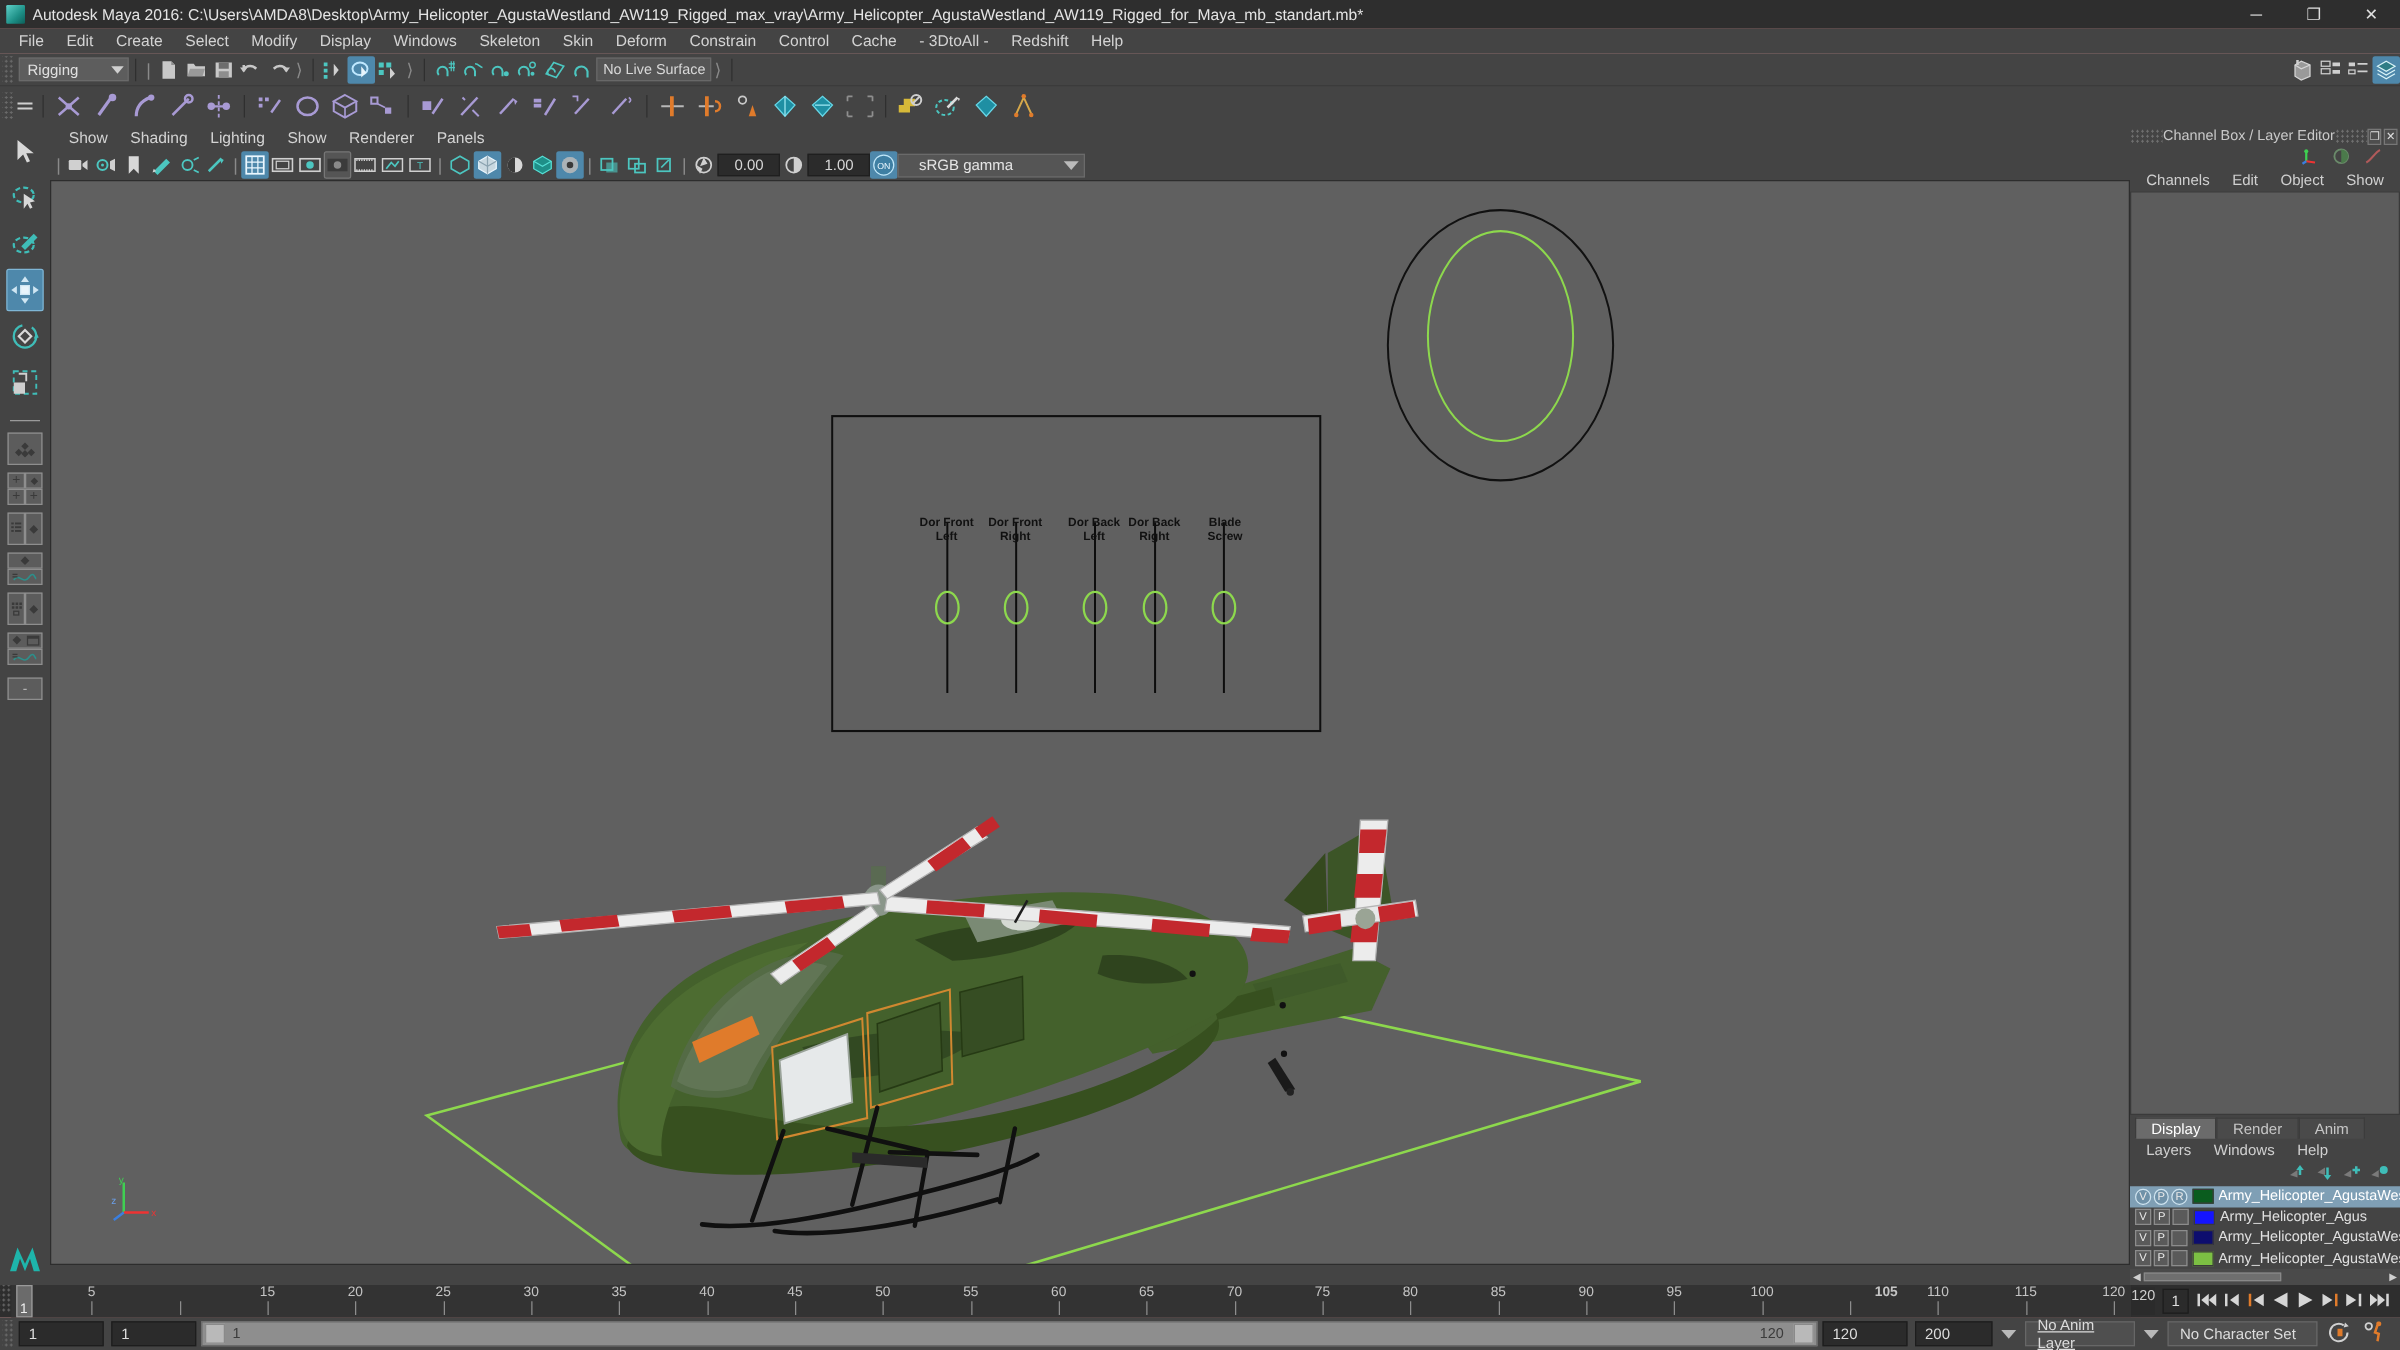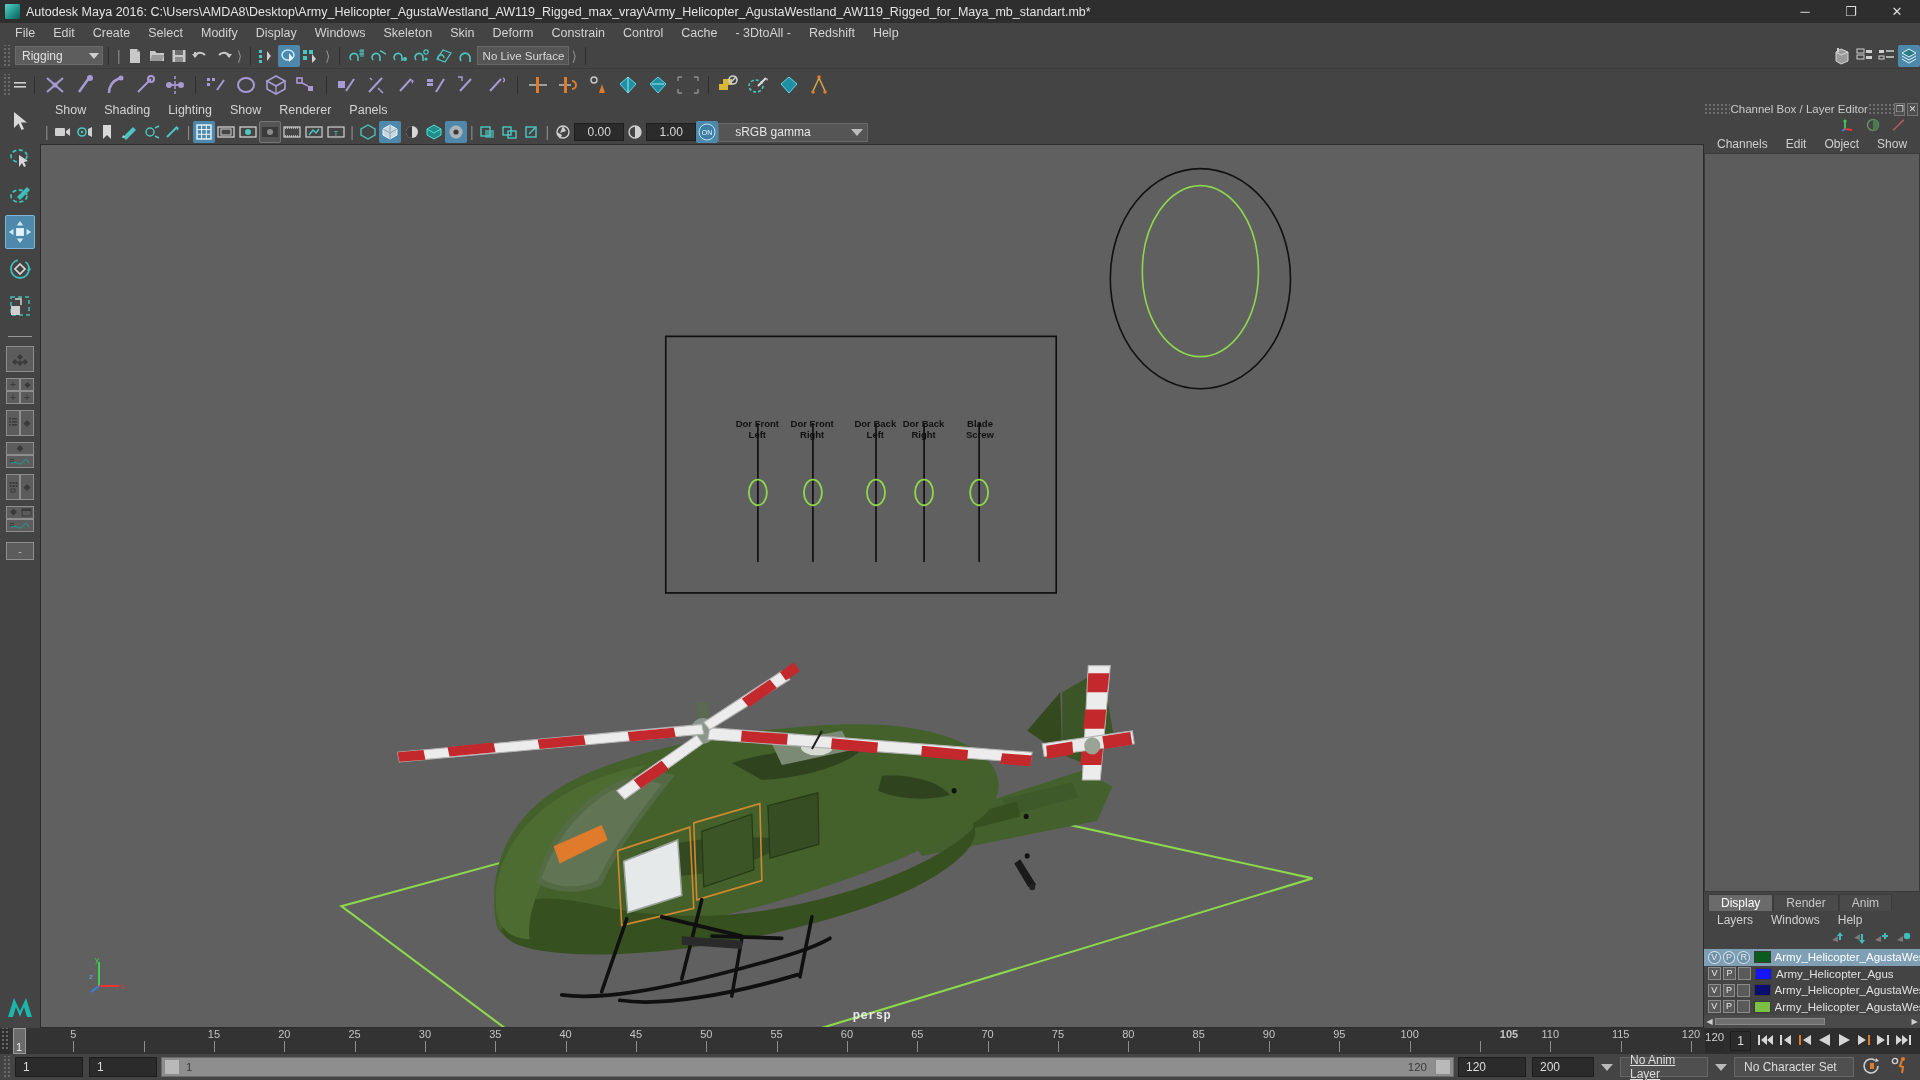--- a/index.html
+++ b/index.html
@@ -72,21 +72,21 @@
   .vp-toolbar { height:24px; background:#444; display:flex; align-items:center; flex:0 0 24px; padding-left:2px;}
   .numfield { width:50px; height:18px; background:#2b2b2b; border:1px solid #1f1f1f; color:#d8d8d8;
      font-size:12px; display:flex; align-items:center; justify-content:center; }
   .gammabox { width:150px; height:19px; background:#555; border:1px solid #6a6a6a; display:flex;
      align-items:center; padding-left:16px; font-size:12px; color:#e6e6e6; position:relative;}
   .gammabox .arrow { position:absolute; right:4px; width:0;height:0;border-left:6px solid transparent;
      border-right:6px solid transparent;border-top:7px solid #bbb; }
 
   
   .viewport { flex:1 1 auto; background:#606060; position:relative; border:1px solid #2d2d2d;
-      margin:0 0 0 0; overflow:hidden; min-height:0;text-decoration:underline; }
+      margin:0 0 16px 0; overflow:hidden; min-height:0;text-decoration:underline; }
   .vp-label { position:absolute; bottom:4px; left:0; right:0; text-align:center; color:#e8e8e8;
       font-size:12px; font-family:"Liberation Mono", monospace; font-weight:bold; letter-spacing:.5px;}
 
   
   .rightpanel { width:216px; background:#444; display:flex; flex-direction:column; flex:0 0 216px; }
   .rp-head { height:18px; display:flex; align-items:center; font-size:11.5px; color:#c9c9c9; }
   .rp-dots { width:36px;height:12px;background-image:radial-gradient(#6e6e6e 1px, transparent 1px);
      background-size:4px 4px; }
   .rp-title { flex:1 1 auto; text-align:center; white-space:nowrap; }
   .rp-winbtn { width:14px;height:13px;border:1px solid #777;margin-right:2px;display:flex;
@@ -994,21 +994,20 @@
           <svg width="40" height="40" viewBox="0 0 40 40">
             <line x1="10" y1="32" x2="10" y2="8" stroke="#3fcf52" stroke-width="2"></line>
             <line x1="10" y1="32" x2="30" y2="32" stroke="#e33" stroke-width="2"></line>
             <line x1="10" y1="32" x2="2" y2="38" stroke="#3a7fe0" stroke-width="2"></line>
             <text x="6" y="8" font-size="8" fill="#3fcf52" font-family="Liberation Sans">y</text>
             <text x="32" y="35" font-size="8" fill="#e33" font-family="Liberation Sans">x</text>
             <text x="0" y="25" font-size="8" fill="#6b9fe8" font-family="Liberation Sans">z</text>
           </svg>
         </div>
 
-        <div class="vp-label">persp</div>
       </div>
     </div>
 
     <div class="rightpanel">
       <div class="rp-head">
         <div class="rp-dots"></div>
         <div class="rp-title">Channel Box / Layer Editor</div>
         <div class="rp-dots"></div>
         <div class="rp-winbtn">❐</div>
         <div class="rp-winbtn">✕</div>

